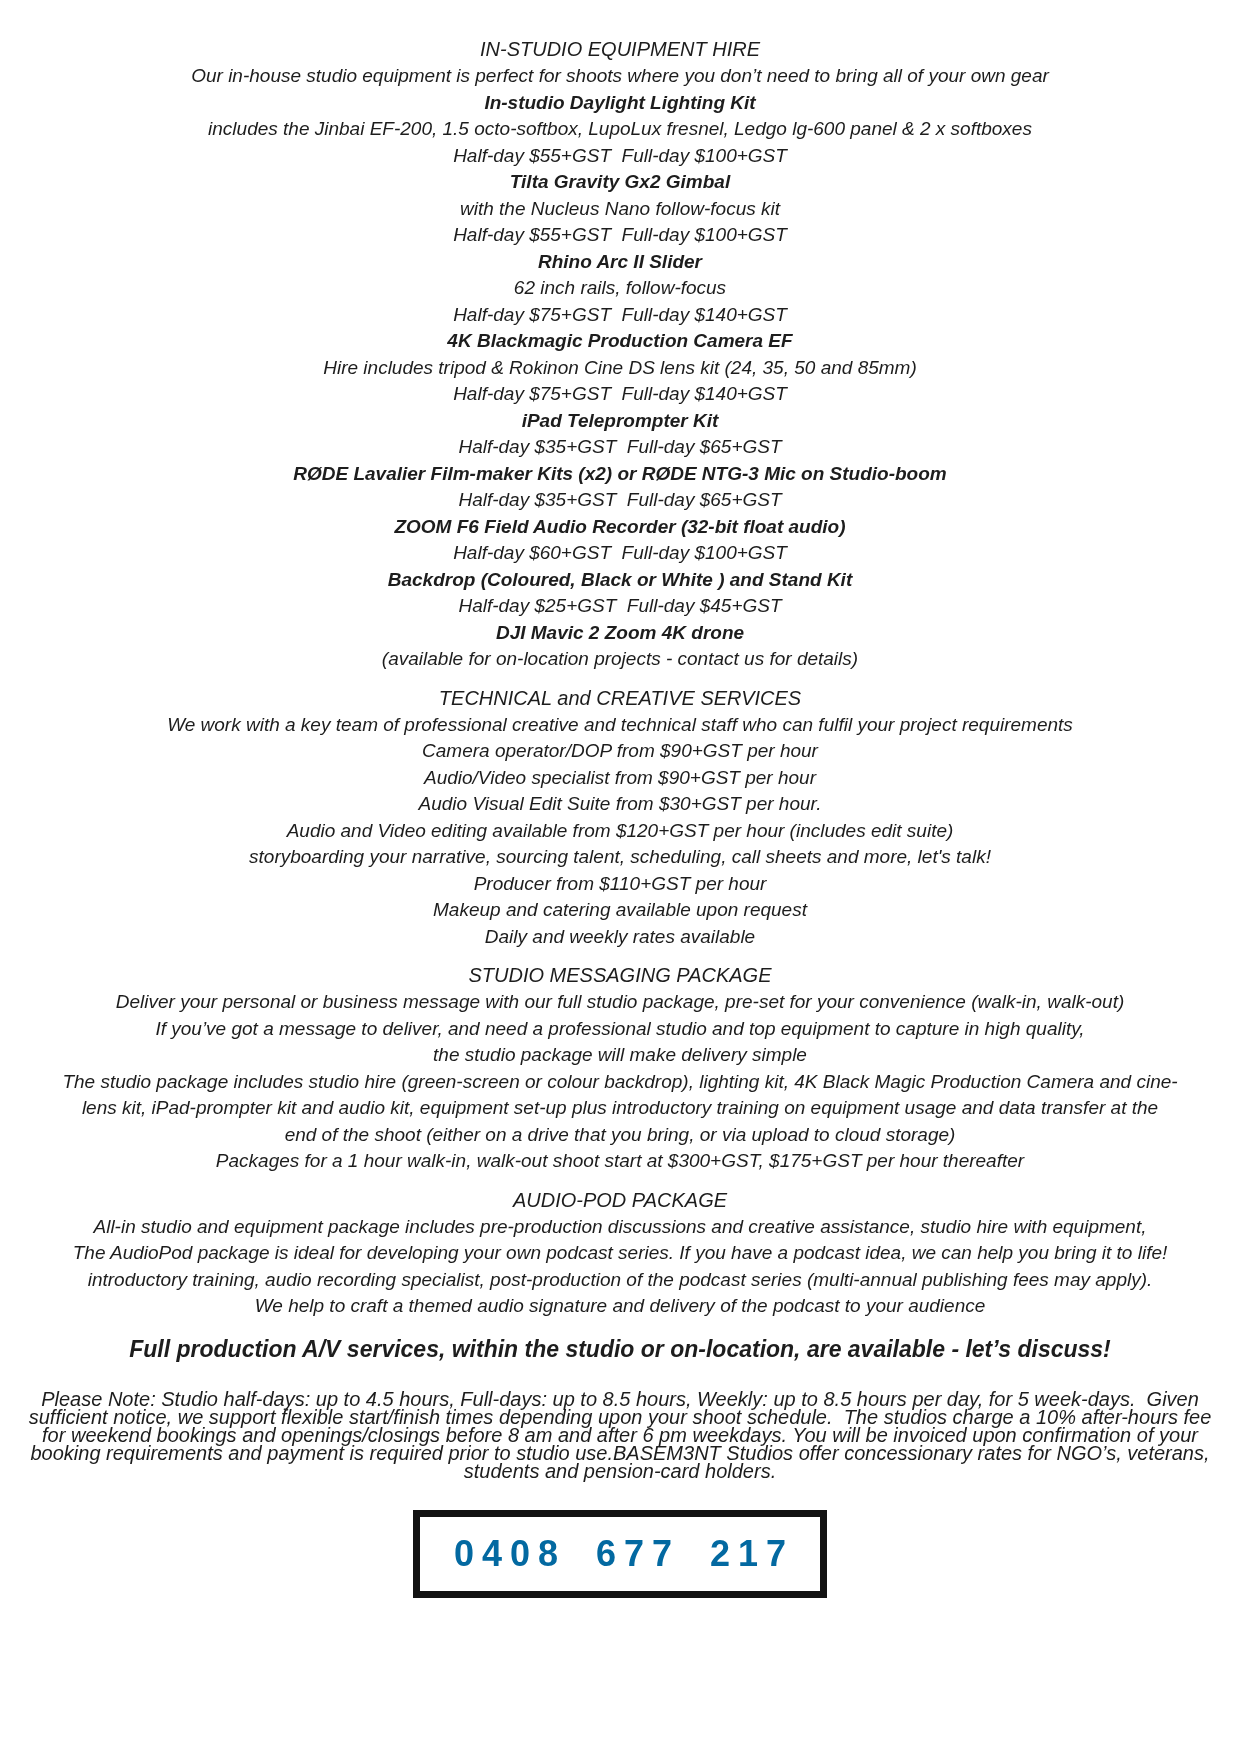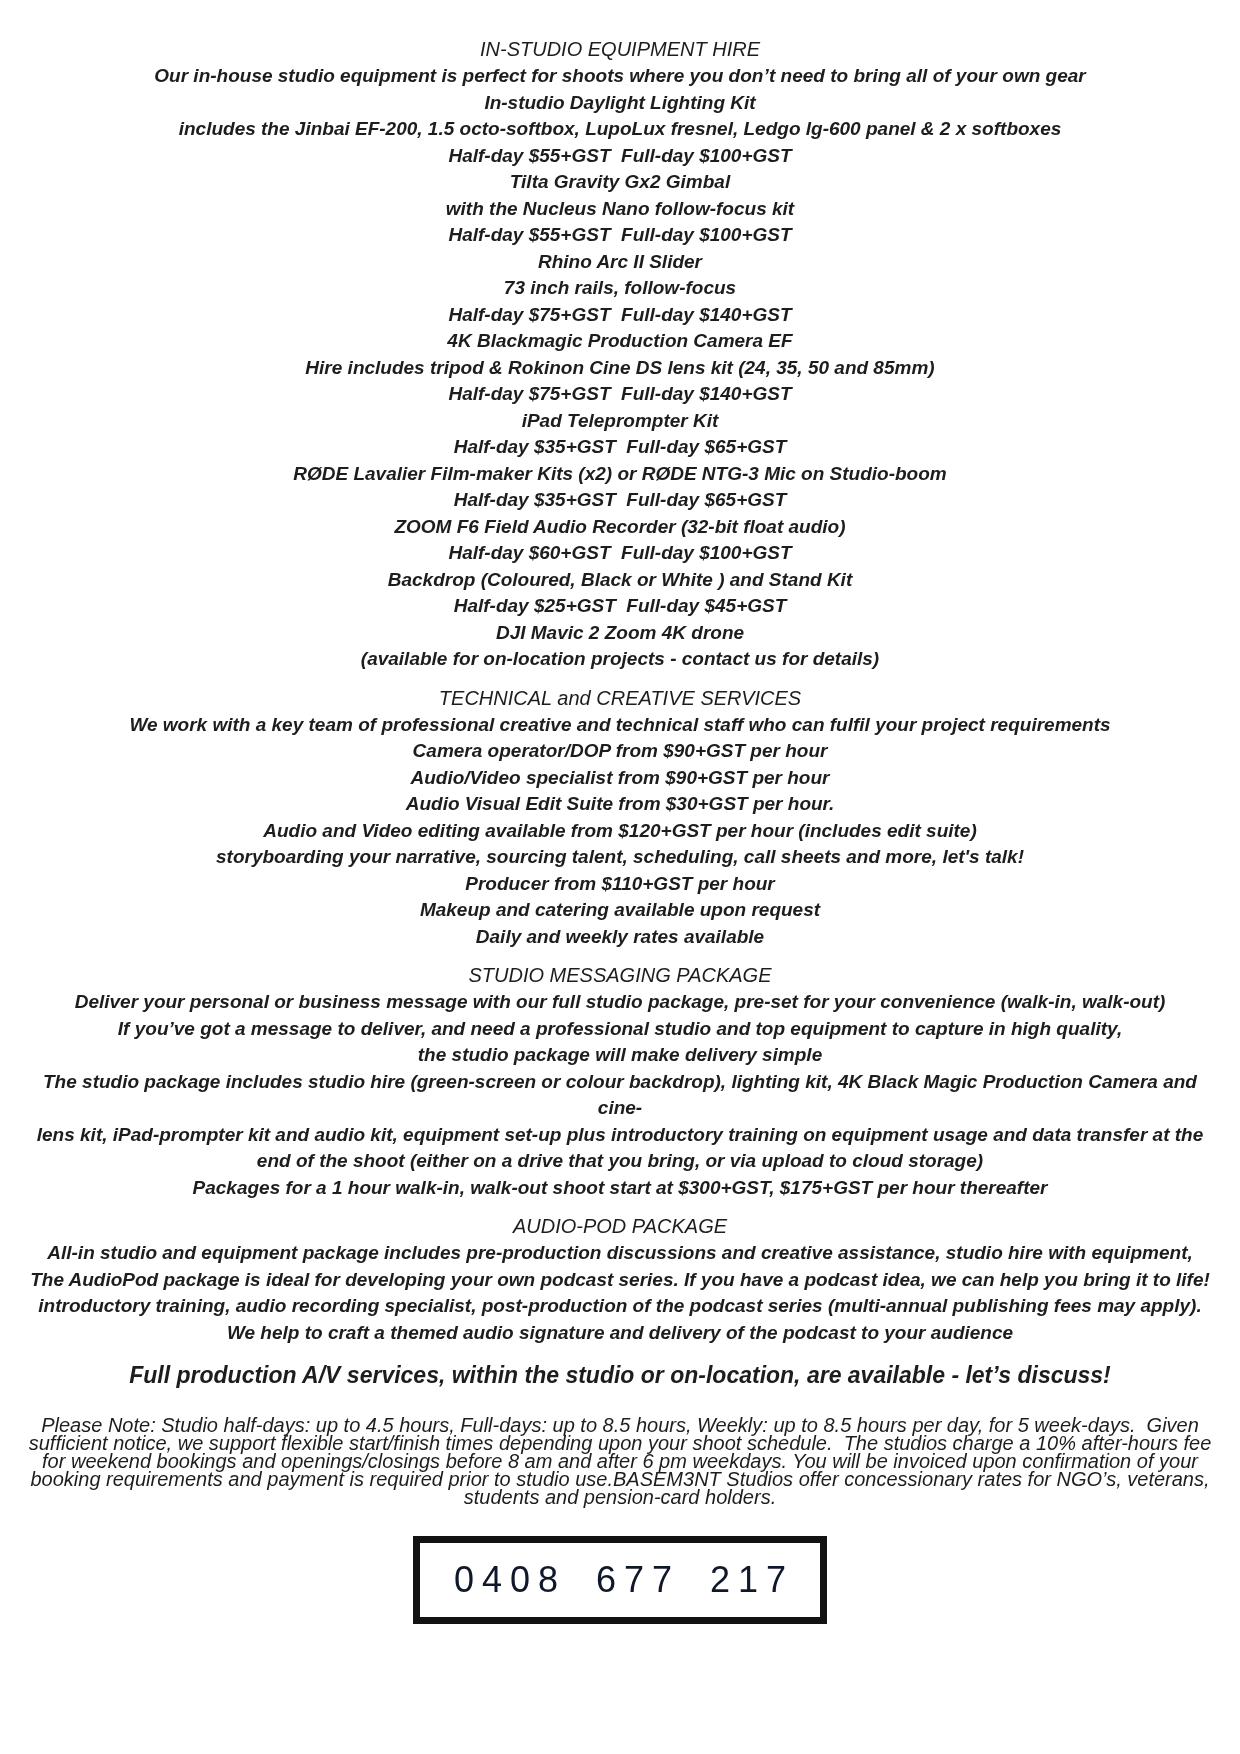--- a/index.html
+++ b/index.html
@@ -15,21 +15,21 @@
   }
   .page {
     width: 100%;
     height: 100%;
     padding: 36px 25px 0 25px;
     text-align: center;
   }
   .line {
     font-size: 19px;
     line-height: 26.5px;
-    font-weight: 700;
+    font-weight: 400;
   }
   .b { font-weight: 700; }
   .pre { white-space: pre-wrap; }
   .h {
     font-size: 20px;
     line-height: 27px;
     font-weight: 400;
   }
   section + section .h { margin-top: 12px; }
   .cta {
@@ -48,24 +48,24 @@
   .phone-box {
     margin: 30px auto 0 auto;
     width: fit-content;
     border: 7px solid #121212;
     padding: 16px 26px 16px 34px;
     font-style: normal;
     background: #ffffff;
   }
   .phone-number {
     font-size: 36px;
-    font-weight: 400;
+    font-weight: 700;
     letter-spacing: 8px;
     word-spacing: 12px;
-    color: #0f172a;
+    color: #0369a1;
     white-space: nowrap;
   }
 </style>
 </head>
 <body>
 
 <div class="page">
 
   <section>
     <h2 class="h">IN-STUDIO EQUIPMENT HIRE</h2>
@@ -76,21 +76,21 @@
       <p class="line">includes the Jinbai EF-200, 1.5 octo-softbox, LupoLux fresnel, Ledgo lg-600 panel &amp; 2 x softboxes</p>
       <p class="line pre">Half-day $55+GST  Full-day $100+GST</p>
     </div>
     <div>
       <p class="line b">Tilta Gravity Gx2 Gimbal</p>
       <p class="line">with the Nucleus Nano follow-focus kit</p>
       <p class="line pre">Half-day $55+GST  Full-day $100+GST</p>
     </div>
     <div>
       <p class="line b">Rhino Arc II Slider</p>
-      <p class="line">73 inch rails, follow-focus</p>
+      <p class="line">62 inch rails, follow-focus</p>
       <p class="line pre">Half-day $75+GST  Full-day $140+GST</p>
     </div>
     <div>
       <p class="line b">4K Blackmagic Production Camera EF</p>
       <p class="line">Hire includes tripod &amp; Rokinon Cine DS lens kit (24, 35, 50 and 85mm)</p>
       <p class="line pre">Half-day $75+GST  Full-day $140+GST</p>
     </div>
     <div>
       <p class="line b">iPad Teleprompter Kit</p>
       <p class="line pre">Half-day $35+GST  Full-day $65+GST</p>

